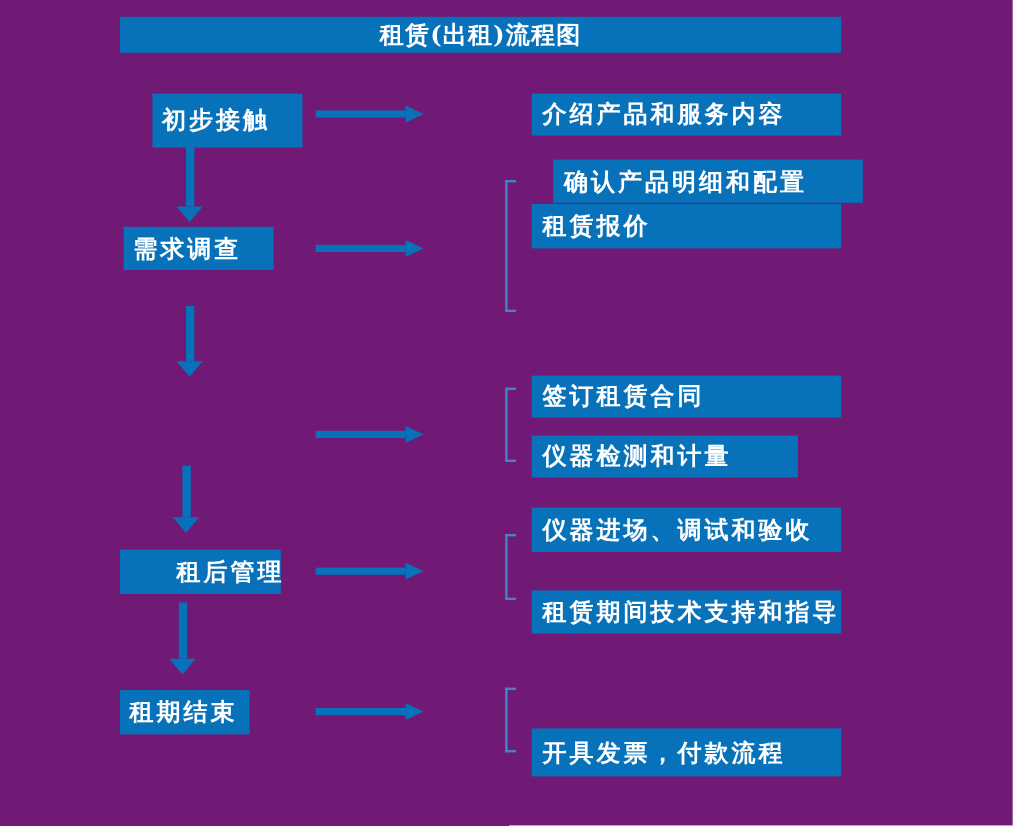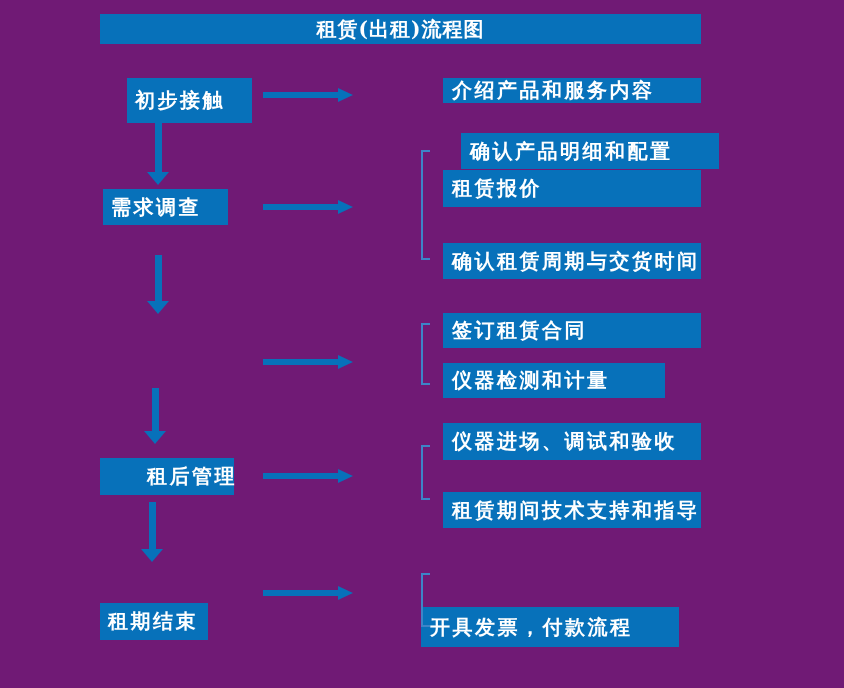--- a/index.html
+++ b/index.html
@@ -89,35 +89,34 @@
 </head>
 <body>
 
 <div class="stage">
 
   <div class="box title-bar" style="left:100px; top:14px; width:601px; height:30px;">租赁(出租)流程图</div>
 
   <div class="box step-box" style="left:103px; top:78px; width:125px; height:45px;margin-left:24px;">初步接触</div>
   <div class="box step-box" style="left:103px; top:189px; width:125px; height:36px;">需求调查</div>
   <div class="box step-box" style="left:100px; top:458px; width:134px; height:37px;padding-left:47px;">租后管理</div>
-  <div class="box step-box" style="left:100px; top:575px; width:108px; height:37px;margin-top:28px;">租期结束</div>
+  <div class="box step-box" style="left:100px; top:575px; width:108px; height:37px;">租期结束</div>
 
-  <div class="box detail-box" style="left:443px; top:78px; width:258px; height:25px;">介绍产品和服务内容</div>
+  <div class="box detail-box" style="left:443px; top:78px; width:258px; height:35px;">介绍产品和服务内容</div>
 
   <div class="box detail-box" style="left:461px; top:133px; width:258px; height:36px;">确认产品明细和配置</div>
   <div class="box detail-box" style="left:443px; top:170px; width:258px; height:37px;">租赁报价</div>
-  <div class="box detail-box" style="left:443px; top:243px; width:258px; height:36px;">确认租赁周期与交货时间</div>
 
   <div class="box detail-box" style="left:443px; top:313px; width:258px; height:35px;">签订租赁合同</div>
   <div class="box detail-box" style="left:443px; top:363px; width:222px; height:35px;">仪器检测和计量</div>
 
   <div class="box detail-box" style="left:443px; top:423px; width:258px; height:37px;">仪器进场、调试和验收</div>
   <div class="box detail-box" style="left:443px; top:492px; width:258px; height:36px;">租赁期间技术支持和指导</div>
 
-  <div class="box detail-box" style="left:421px; top:607px; width:258px; height:40px;">开具发票，付款流程</div>
+  <div class="box detail-box" style="left:443px; top:607px; width:258px; height:40px;">开具发票，付款流程</div>
 
   <div class="h-arrow" style="left:263px; top:88px;">
     <div class="shaft"></div>
       <div class="head"></div>
   </div>
   <div class="h-arrow" style="left:263px; top:200px;">
     <div class="shaft"></div>
       <div class="head"></div>
   </div>
   <div class="h-arrow" style="left:263px; top:355px;">

